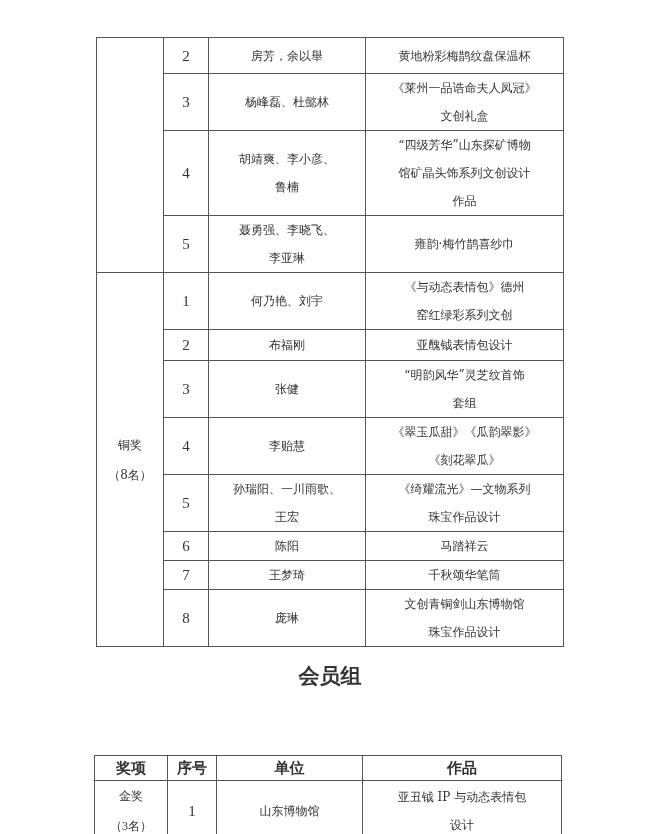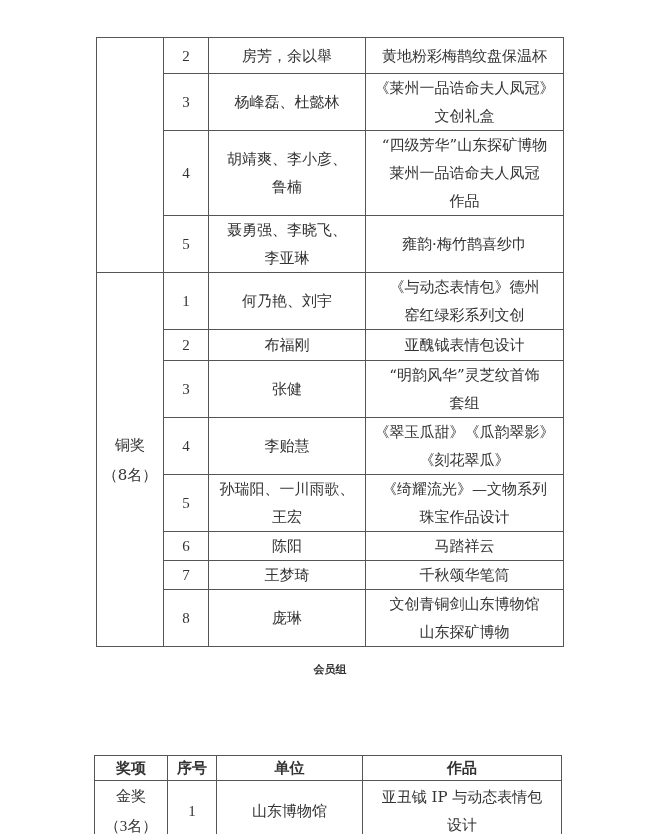--- a/index.html
+++ b/index.html
@@ -1,30 +1,30 @@
 <!DOCTYPE html>
 <html><head>
 <meta charset="utf-8">
 <style>
   html, body { margin: 0; padding: 0; background: #ffffff; }
   body { width: 660px; height: 834px; position: relative; overflow: hidden;
          font-family: "DejaVu Serif", "Liberation Serif", serif; color: #333; }
   table { border-collapse: collapse; position: absolute; table-layout: fixed; }
   td, th { border: 1px solid #555; text-align: center; vertical-align: middle;
-           font-size: 15px; line-height: 28px; padding: 0 4px; font-weight: normal; }
+           font-size: 12px; line-height: 28px; padding: 0 4px; font-weight: normal; }
   #t1 { left: 96px; top: 37px; width: 467px; }
   #t1 col.c1 { width: 67px; } #t1 col.c2 { width: 45px; }
   #t1 col.c3 { width: 157px; } #t1 col.c4 { width: 198px; }
   #t2 { left: 94px; top: 755px; width: 467px; }
   #t2 col.c1 { width: 73px; } #t2 col.c2 { width: 49px; }
   #t2 col.c3 { width: 146px; } #t2 col.c4 { width: 199px; }
   .award { font-weight: normal; line-height: 30px; }
   .num { font-family: "Liberation Serif", serif; font-size: 15px; }
   .group-title { position: absolute; left: 0; width: 660px; top: 662px;
-                 text-align: center; font-weight: bold; font-size: 11px; }
+                 text-align: center; font-weight: bold; font-size: 21px; }
   #t2 th { font-weight: bold; font-size: 15px; line-height: 24px; }
   .ml { white-space: pre-line; }
 </style>
 </head>
 <body>
 
 <table id="t1">
   <colgroup>
       <col class="c1">
       <col class="c2">
@@ -42,21 +42,21 @@
         <td class="num">3</td>
         <td class="ml">杨峰磊、杜懿林</td>
         <td class="ml">《莱州一品诰命夫人凤冠》
 文创礼盒</td>
       </tr>
       <tr style="height: 85px;">
         <td class="num">4</td>
         <td class="ml">胡靖爽、李小彦、
 鲁楠</td>
         <td class="ml">“四级芳华”山东探矿博物
-莱州一品诰命夫人凤冠
+馆矿晶头饰系列文创设计
 作品</td>
       </tr>
       <tr style="height: 55px;">
         <td class="num">5</td>
         <td class="ml">聂勇强、李晓飞、
 李亚琳</td>
         <td class="ml">雍韵·梅竹鹊喜纱巾</td>
       </tr>
       <tr style="height: 56px;">
         <td class="award" rowspan="8">
@@ -99,21 +99,21 @@
       </tr>
       <tr style="height: 29px;">
         <td class="num">7</td>
         <td class="ml">王梦琦</td>
         <td class="ml">千秋颂华笔筒</td>
       </tr>
       <tr style="height: 56px;">
         <td class="num">8</td>
         <td class="ml">庞琳</td>
         <td class="ml">文创青铜剑山东博物馆
-山东探矿博物</td>
+珠宝作品设计</td>
       </tr>
     </tbody>
 </table>
 
 <div class="group-title">会员组</div>
 
 <table id="t2">
   <colgroup>
       <col class="c1">
       <col class="c2">

